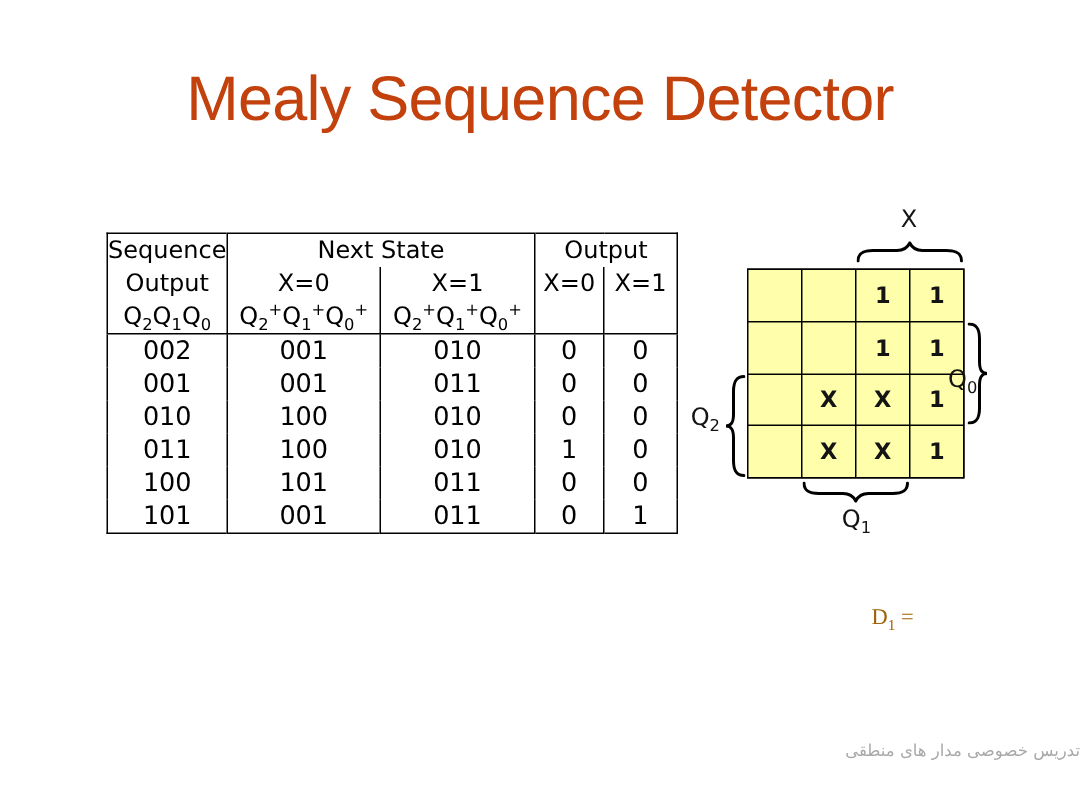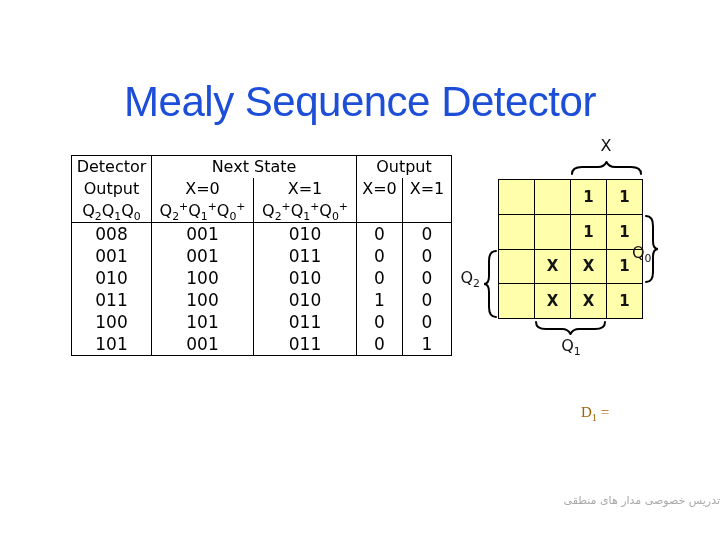--- a/index.html
+++ b/index.html
@@ -15,22 +15,21 @@
 
   
   .title {
     position: absolute;
     top: 42px; left: 0; right: 0;
     text-align: center;
     font-family: "Liberation Sans", sans-serif;
     font-size: 42px;
     font-weight: 400;
     letter-spacing: -0.5px;
-    color: #1d4ed8;
-    margin-top: 36px;
+    color: #c2410c;
   }
 
   
   .state-table {
     position: absolute;
     left: 71px; top: 155px;
     border-collapse: collapse;
     table-layout: fixed;
     border: 1px solid #000;
     font-size: 16px;
@@ -125,39 +124,39 @@
     <colgroup>
       <col style="width:80px">
         <col style="width:102px">
         <col style="width:103px">
         <col style="width:46px">
         <col style="width:49px">
     </colgroup>
     <tbody>
       <tr class="h">
         <td rowspan="3" class="bR bB">
-          <div>Detector</div>
+          <div>Sequence</div>
           <div>Output</div>
           <div>Q<sub>2</sub>Q<sub>1</sub>Q<sub>0</sub></div>
         </td>
         <td colspan="2" class="bR">Next State</td>
         <td colspan="2">Output</td>
       </tr>
       <tr class="h">
         <td class="bR">X=0</td>
         <td class="bR">X=1</td>
         <td rowspan="2" class="bR bB vt">X=0</td>
         <td rowspan="2" class="bB vt">X=1</td>
       </tr>
       <tr class="h">
         <td class="bR bB">Q<sub>2</sub><sup>+</sup>Q<sub>1</sub><sup>+</sup>Q<sub>0</sub><sup>+</sup></td>
         <td class="bR bB">Q<sub>2</sub><sup>+</sup>Q<sub>1</sub><sup>+</sup>Q<sub>0</sub><sup>+</sup></td>
       </tr>
       <tr class="d">
-        <td class="bR">008</td>
+        <td class="bR">002</td>
         <td class="bR">001</td>
         <td class="bR">010</td>
         <td class="bR">0</td>
         <td>0</td>
       </tr>
       <tr class="d">
         <td class="bR">001</td>
         <td class="bR">001</td>
         <td class="bR">011</td>
         <td class="bR">0</td>

